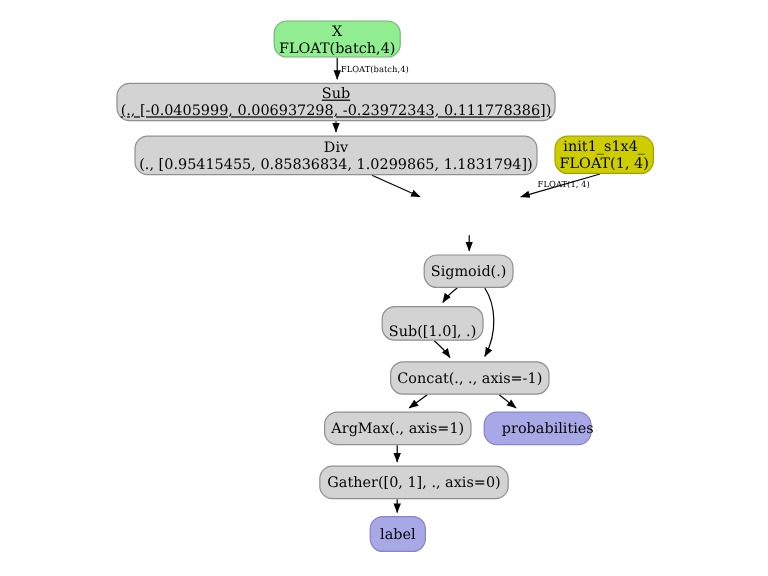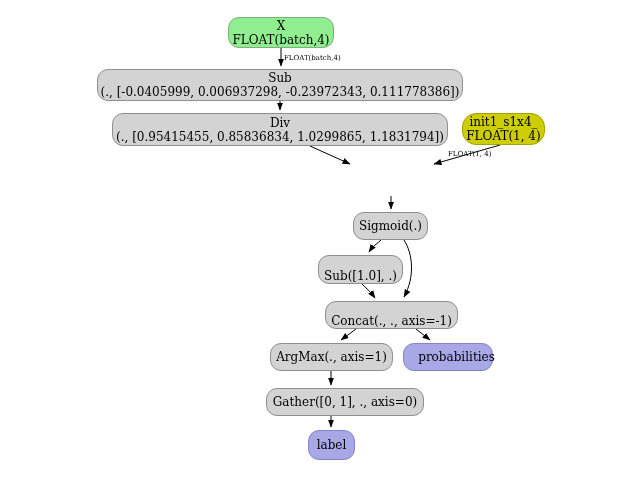--- a/index.html
+++ b/index.html
@@ -26,21 +26,21 @@
     align-items: center;
     justify-content: center;
     color: #000000;
     font-size: 12px;
     line-height: 14px;
     white-space: nowrap;
     text-align: center;
   }
   .node-op      { background: var(--operator-fill, #d3d3d3); border-color: #8f8f8f; }
   .node-input   { background: var(--input-fill, #90ee90);    border-color: #79b279; }
-  .node-init    { background: var(--initializer-fill, #cdcd00); border-color: #a3a300; border-radius: 14px; }
+  .node-init    { background: var(--initializer-fill, #cdcd00); border-color: #a3a300; }
   .node-output  { background: var(--output-fill, #a8a8e6);   border-color: #8484cc; }
   .edge-label {
     position: absolute;
     font-size: 7px;
     line-height: 8px;
     color: #000000;
     white-space: nowrap;
   }
 </style>
 </head>
@@ -72,21 +72,21 @@
 
   <span class="edge-label" style="left:284px; top:54px;">FLOAT(batch,4)</span>
 
   <span class="edge-label" style="left:448px; top:150px;">FLOAT(1, 4)</span>
 
   <div class="node node-input" style="left:228px; top:17px; width:106px; height:31px;">
     <span>X</span>
     <span>FLOAT(batch,4)</span>
   </div>
 
-  <div class="node node-op" style="left:97px; top:69px; width:366px; height:32px;">
+  <div class="node node-op" style="left:97px; top:69px; width:366px; height:32px;text-decoration:underline;">
     <span>Sub</span>
     <span>(., [-0.0405999, 0.006937298, -0.23972343, 0.111778386])</span>
   </div>
 
   <div class="node node-op" style="left:112px; top:113px; width:336px; height:33px;">
     <span>Div</span>
     <span>(., [0.95415455, 0.85836834, 1.0299865, 1.1831794])</span>
   </div>
 
   <div class="node node-init" style="left:462px; top:113px; width:83px; height:32px;">
@@ -96,21 +96,21 @@
 
 
   <div class="node node-op" style="left:353px; top:212px; width:75px; height:28px;">
     <span>Sigmoid(.)</span>
   </div>
 
   <div class="node node-op" style="left:318px; top:255px; width:85px; height:29px;justify-content:flex-end;">
     <span>Sub([1.0], .)</span>
   </div>
 
-  <div class="node node-op" style="left:325px; top:301px; width:133px; height:28px;justify-content:flex-end;">
+  <div class="node node-op" style="left:325px; top:301px; width:133px; height:28px;">
     <span>Concat(., ., axis=-1)</span>
   </div>
 
   <div class="node node-op" style="left:270px; top:343px; width:123px; height:28px;">
     <span>ArgMax(., axis=1)</span>
   </div>
 
   <div class="node node-output" style="left:403px; top:343px; width:90px; height:28px;padding-left:17px;">
     <span>probabilities</span>
   </div>

